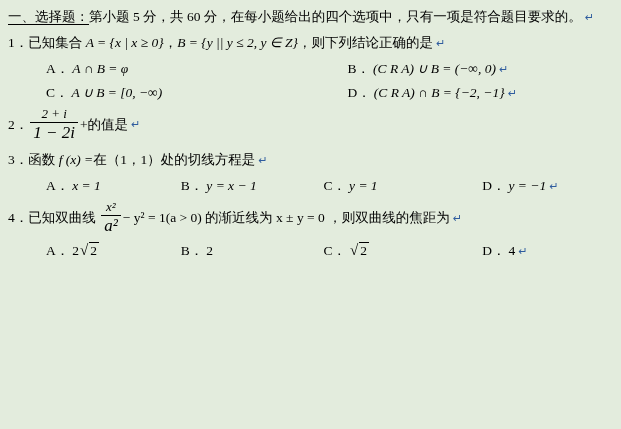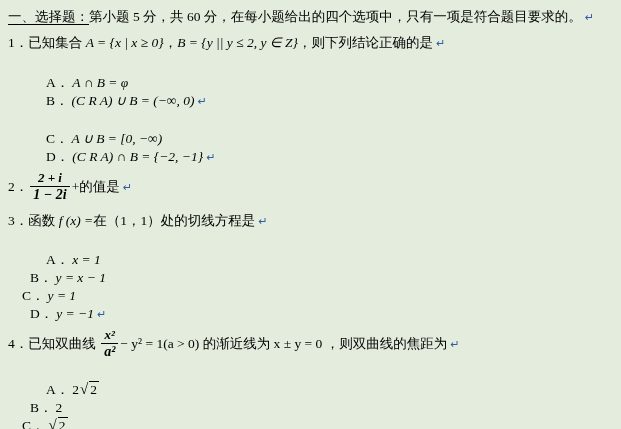--- a/index.html
+++ b/index.html
@@ -34,23 +34,22 @@
   .q {
     margin-top: 6px;
   }
   .q-stem {
     font-size: 13.5px;
     line-height: 1.6;
     white-space: nowrap;
   }
   .opts {
     display: flex;
-    margin-top: 20px;
+    margin-top: 6px;
     margin-bottom: 2px;
-    flex-direction: column;
   }
   .opt {
     font-size: 13.5px;
     white-space: nowrap;
   }
   .opt-label {
     margin-right: 3px;
   }
   
   .cols2 .opt { width: 50%; padding-left: 38px; box-sizing: border-box; }
@@ -63,24 +62,23 @@
   
   i, .it { font-family: "Liberation Serif", serif; font-style: italic; }
   .frac {
     display: inline-block;
     vertical-align: middle;
     text-align: center;
     margin: 0 2px;
     line-height: 1.15;
     position: relative;
     top: -1px;
-    font-weight: bold;
   }
   .frac .num { display: block; padding: 0 3px; font-size: 13px; }
-  .frac .den { display: block; border-top: 1px solid #000; padding: 0 3px; font-size: 14px; }
+  .frac .den { display: block; border-top: 1px solid #000; padding: 0 3px; font-size: 17px; }
   .sqrt {
     display: inline-block;
     position: relative;
     padding-left: 1px;
   }
   .sqrt > .radicand {
     border-top: 1px solid #000;
     padding: 0 2px 0 1px;
     margin-left: 1px;
   }

